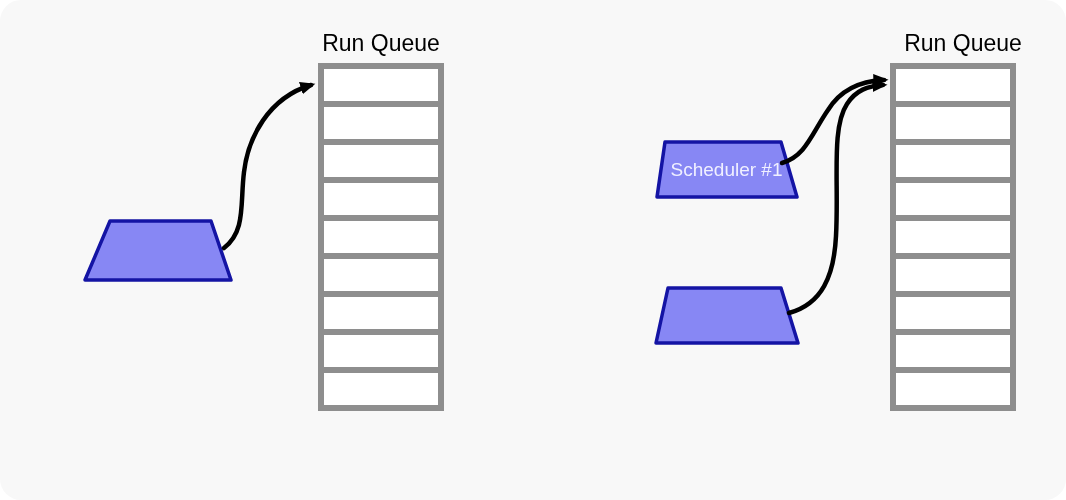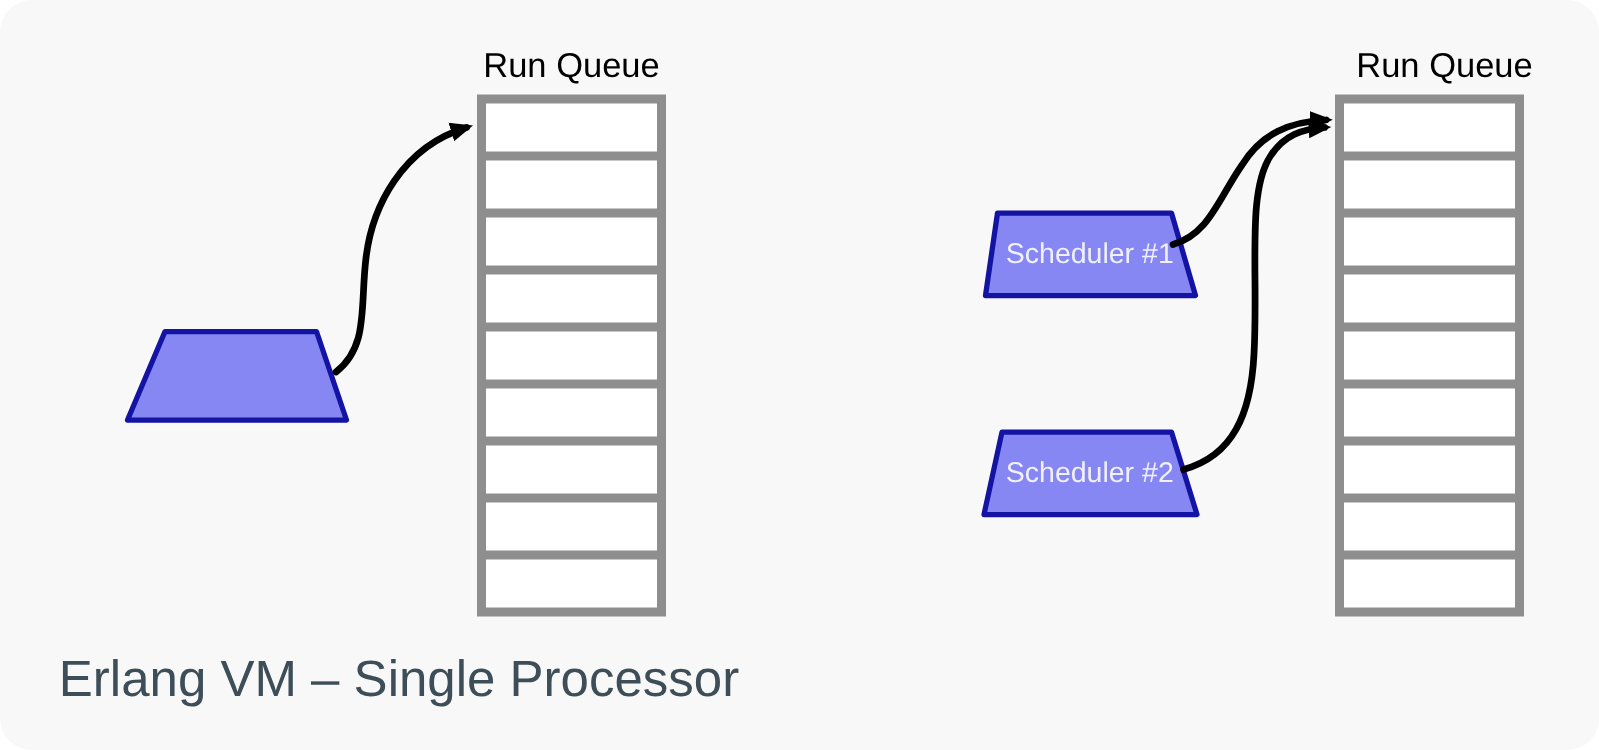--- a/index.html
+++ b/index.html
@@ -100,30 +100,28 @@
       <div class="queue-cell"></div>
       <div class="queue-cell"></div>
       <div class="queue-cell"></div>
       <div class="queue-cell"></div>
       <div class="queue-cell"></div>
       <div class="queue-cell"></div>
       <div class="queue-cell"></div>
       <div class="queue-cell"></div>
       <div class="queue-cell"></div>
     </div>
-  <div class="caption left">Erlang VM – Single Processor</div>
 
   <div class="rq-label right">Run Queue</div>
   <div class="queue right">
       <div class="queue-cell"></div>
       <div class="queue-cell"></div>
       <div class="queue-cell"></div>
       <div class="queue-cell"></div>
       <div class="queue-cell"></div>
       <div class="queue-cell"></div>
       <div class="queue-cell"></div>
       <div class="queue-cell"></div>
       <div class="queue-cell"></div>
     </div>
   <div class="sched-label s1">Scheduler #1</div>
-  <div class="sched-label s2">Scheduler #2</div>
 
 </div>
 
 </body></html>

